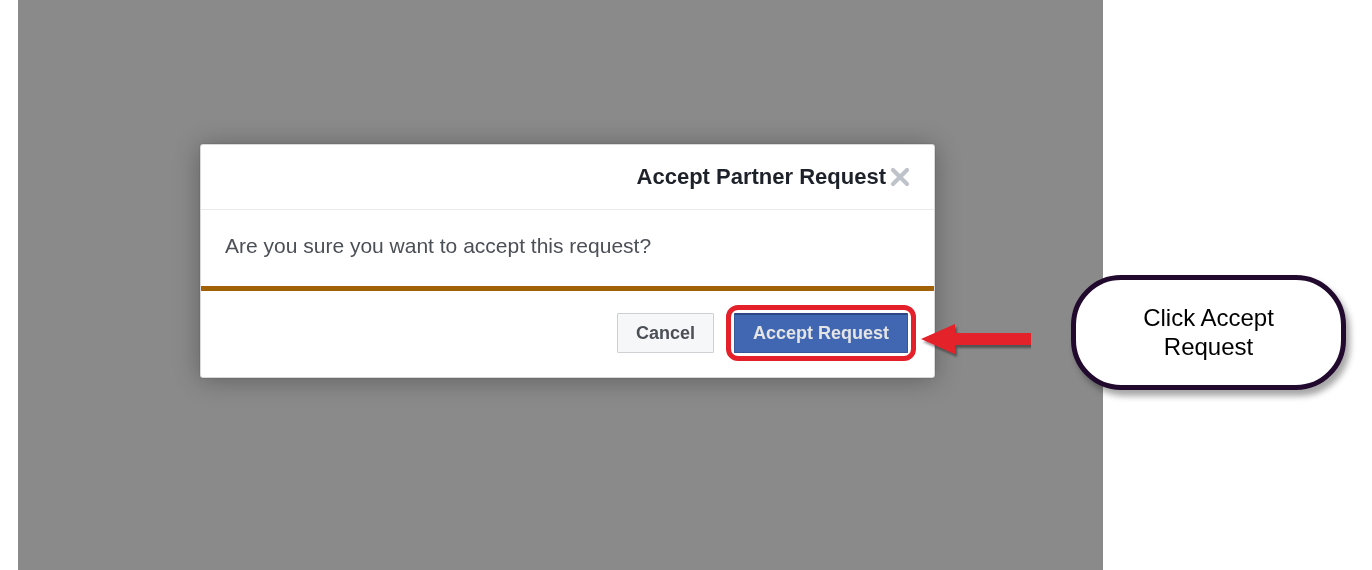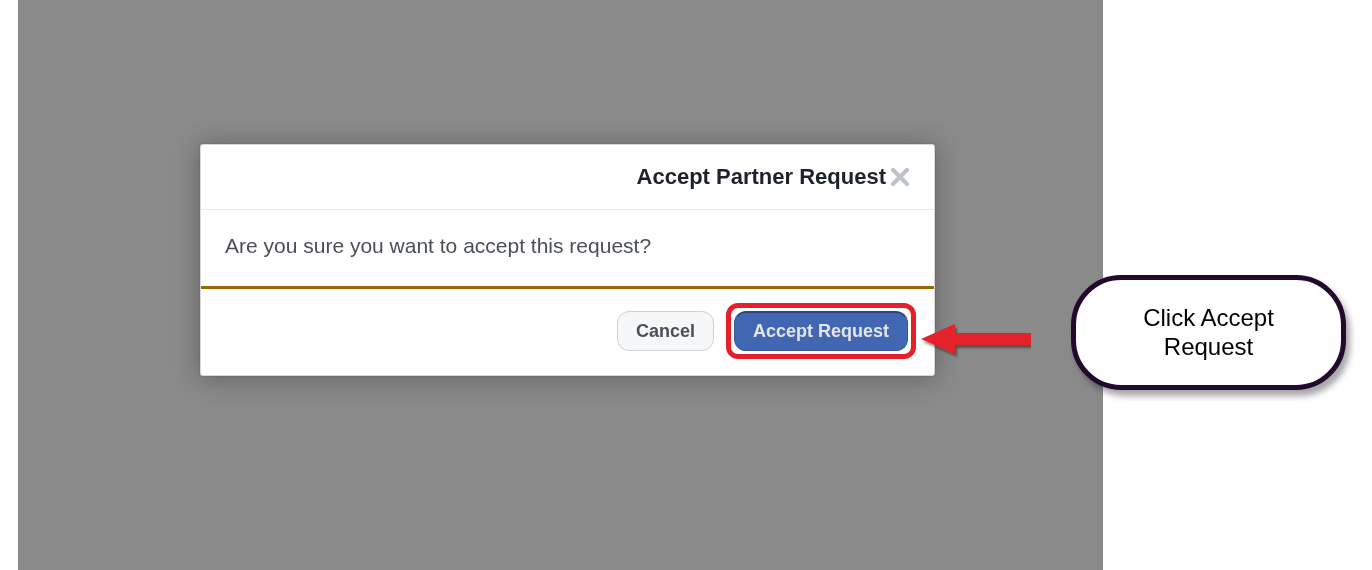--- a/index.html
+++ b/index.html
@@ -57,38 +57,38 @@
     justify-content: center;
     cursor: pointer;
     color: #bec2c9;
   }
   .close-btn svg { display: block; }
   .dialog-body {
     padding: 22px 24px 26px 24px;
     color: #4b4f56;
     font-size: 21px;
     line-height: 1.35;
-    border-bottom: 3px solid #a16207;
+    border-bottom: 5px solid #a16207;
   }
   .dialog-footer {
     display: flex;
     justify-content: flex-end;
     align-items: center;
     gap: 12px;
     padding: 14px 18px 16px 18px;
   }
   .btn {
     display: inline-flex;
     align-items: center;
     justify-content: center;
     height: 40px;
     padding: 0 18px;
     font-size: 18px;
     font-weight: bold;
-    border-radius: 12px;
+    border-radius: 1px;
     cursor: pointer;
     user-select: none;
     white-space: nowrap;
   }
   .btn-cancel {
     background: #f6f7f9;
     color: #4b4f56;
     border: 1px solid #ced0d4;
   }
   .btn-accept-ring {

